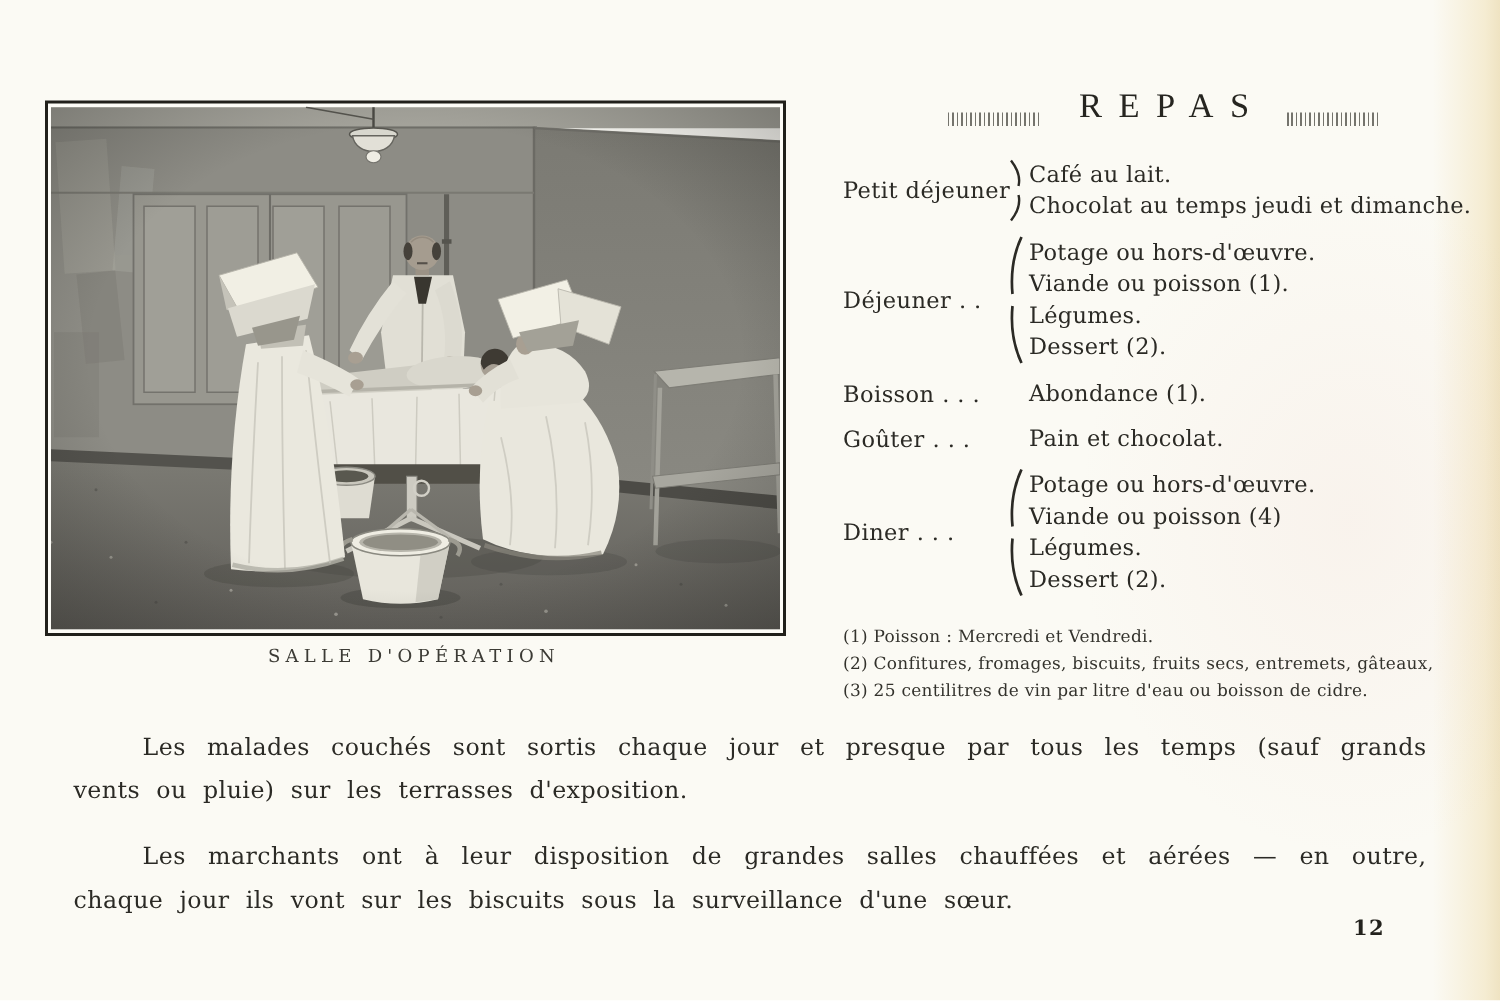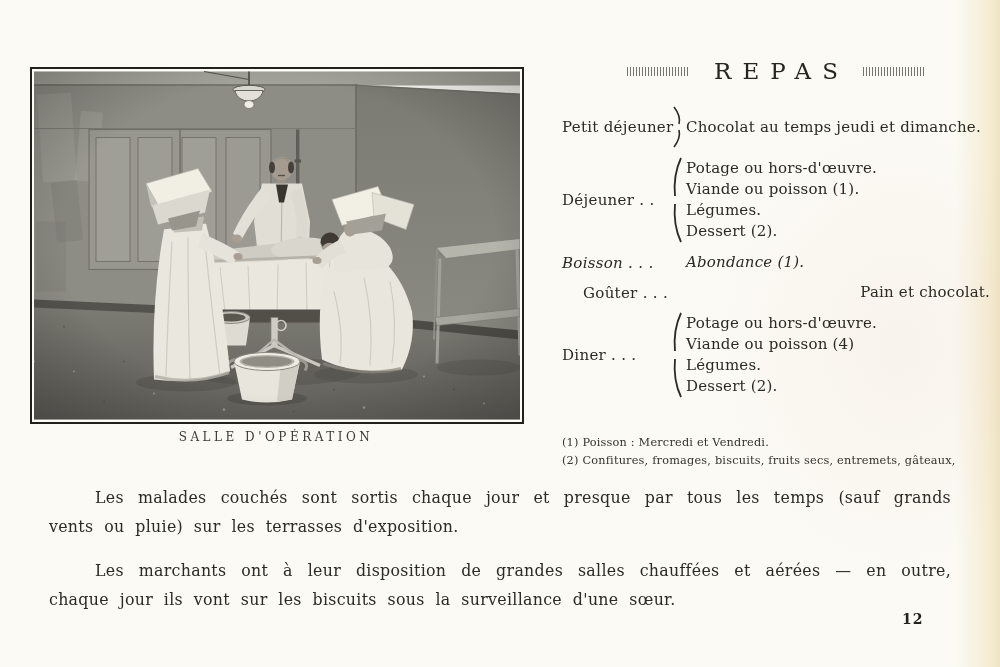--- a/index.html
+++ b/index.html
@@ -27,42 +27,42 @@
   .photo-caption{
     position:absolute;left:30px;top:430px;width:492px;
     text-align:center;
     font-size:12px;letter-spacing:3.5px;
     color:#3c3b35;
   }
 
   
   .menu{position:absolute;left:562px;top:58px;width:428px;}
   .menu-title-row{
-    display:flex;align-items:center;justify-content:center;
-    gap:14px;margin-bottom:22px;
+    display:flex;align-items:flex-end;justify-content:center;
+    gap:14px;margin-bottom:22px;font-family:Liberation Serif, serif;
   }
   .rule-bar{
     width:62px;height:9px;
     background:repeating-linear-gradient(90deg,#5d5c55 0 1px, rgba(0,0,0,0) 1px 3px);
     opacity:.85;
   }
   .menu-title{
     font-size:23px;letter-spacing:11px;padding-left:11px;
     color:#262520;white-space:nowrap;
   }
   .entry{
     display:grid;grid-template-columns:106px 18px 1fr;
     align-items:center;
     margin-bottom:9px;
   }
   .entry-label{font-size:15px;letter-spacing:.3px;white-space:nowrap;}
   .entry-brace{display:flex;align-items:center;justify-content:center;}
   .entry-items{list-style:none;margin:0;padding:0;}
   .entry-items li{font-size:15px;line-height:21px;letter-spacing:.2px;white-space:nowrap;}
-  .footnotes{margin-top:36px;}
+  .footnotes{margin-top:18px;}
   .footnotes div{font-size:11.3px;line-height:18px;letter-spacing:.2px;color:#33322c;white-space:nowrap;}
 
   
   .body-text{
     position:absolute;left:33px;top:468px;width:934px;
     font-size:15.8px;line-height:28.5px;
     text-align:justify;word-spacing:5.5px;letter-spacing:.3px;
   }
   .body-text p{margin:16px;text-indent:46px;}
 
@@ -268,49 +268,50 @@
 
     <div class="entry">
       <span class="entry-label">Petit déjeuner</span>
       <span class="entry-brace">
         <svg width="12" height="42" viewBox="0 0 12 42">
           <path d="M3,1 Q10,10 8,18" stroke="#2b2a25" stroke-width="1.6" fill="none"></path>
           <path d="M8,24 Q10,32 3,41" stroke="#2b2a25" stroke-width="1.6" fill="none"></path>
         </svg>
       </span>
       <ul class="entry-items">
+        <li>Café au lait.</li>
         <li>Chocolat au temps jeudi et dimanche.</li>
       </ul>
     </div>
 
     <div class="entry">
       <span class="entry-label">Déjeuner .  .</span>
       <span class="entry-brace">
         <svg width="14" height="86" viewBox="0 0 14 86">
           <path d="M11,1 Q3,18 5,39" stroke="#2b2a25" stroke-width="1.8" fill="none"></path>
           <path d="M5,47 Q3,68 11,85" stroke="#2b2a25" stroke-width="1.8" fill="none"></path>
         </svg>
       </span>
       <ul class="entry-items">
         <li>Potage ou hors-d'œuvre.</li>
         <li>Viande ou poisson (1).</li>
         <li>Légumes.</li>
         <li>Dessert (2).</li>
       </ul>
     </div>
 
-    <div class="entry" style="margin-top:5px;font-style:italic;">
+    <div class="entry" style="margin-top:5px;">
       <span class="entry-label">Boisson .  .  .</span>
       <span class="entry-brace"></span>
       <ul class="entry-items">
         <li>Abondance (1).</li>
       </ul>
     </div>
 
-    <div class="entry" style="margin-top:9px;text-align:right;">
+    <div class="entry" style="margin-top:9px;">
       <span class="entry-label">Goûter .  .  .</span>
       <span class="entry-brace"></span>
       <ul class="entry-items">
         <li>Pain et chocolat.</li>
       </ul>
     </div>
 
     <div class="entry" style="margin-top:7px;">
       <span class="entry-label">Diner .  .  .</span>
       <span class="entry-brace">
@@ -323,20 +324,21 @@
         <li>Potage ou hors-d'œuvre.</li>
         <li>Viande ou poisson (4)</li>
         <li>Légumes.</li>
         <li>Dessert (2).</li>
       </ul>
     </div>
 
     <div class="footnotes">
       <div>(1) Poisson : Mercredi et Vendredi.</div>
       <div>(2) Confitures, fromages, biscuits, fruits secs, entremets, gâteaux,</div>
+      <div>(3) 25 centilitres de vin par litre d'eau ou boisson de cidre.</div>
     </div>
   </div>
 
   <div class="body-text">
     <p>Les malades couchés sont sortis chaque jour et presque par tous les temps (sauf grands vents ou pluie) sur les terrasses d'exposition.</p>
     <p>Les marchants ont à leur disposition de grandes salles chauffées et aérées — en outre, chaque jour ils vont sur les biscuits sous la surveillance d'une sœur.</p>
   </div>
 
   <div class="page-number">12</div>
 </div>

